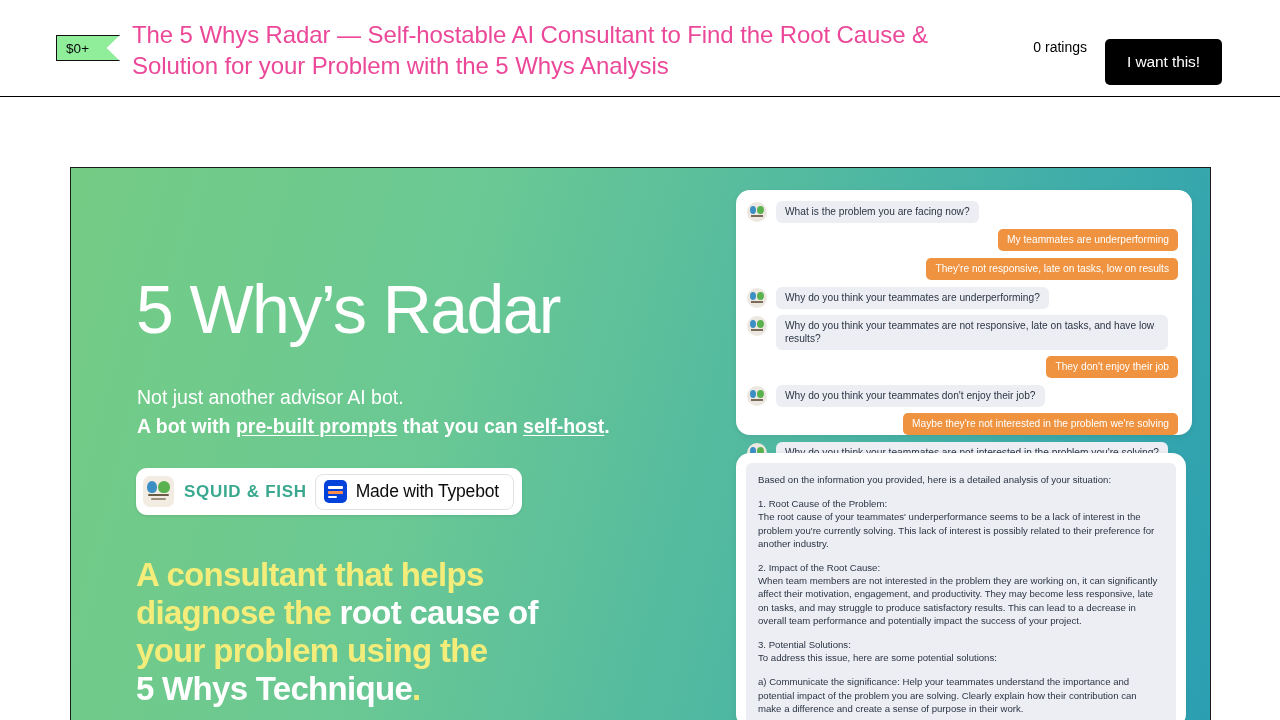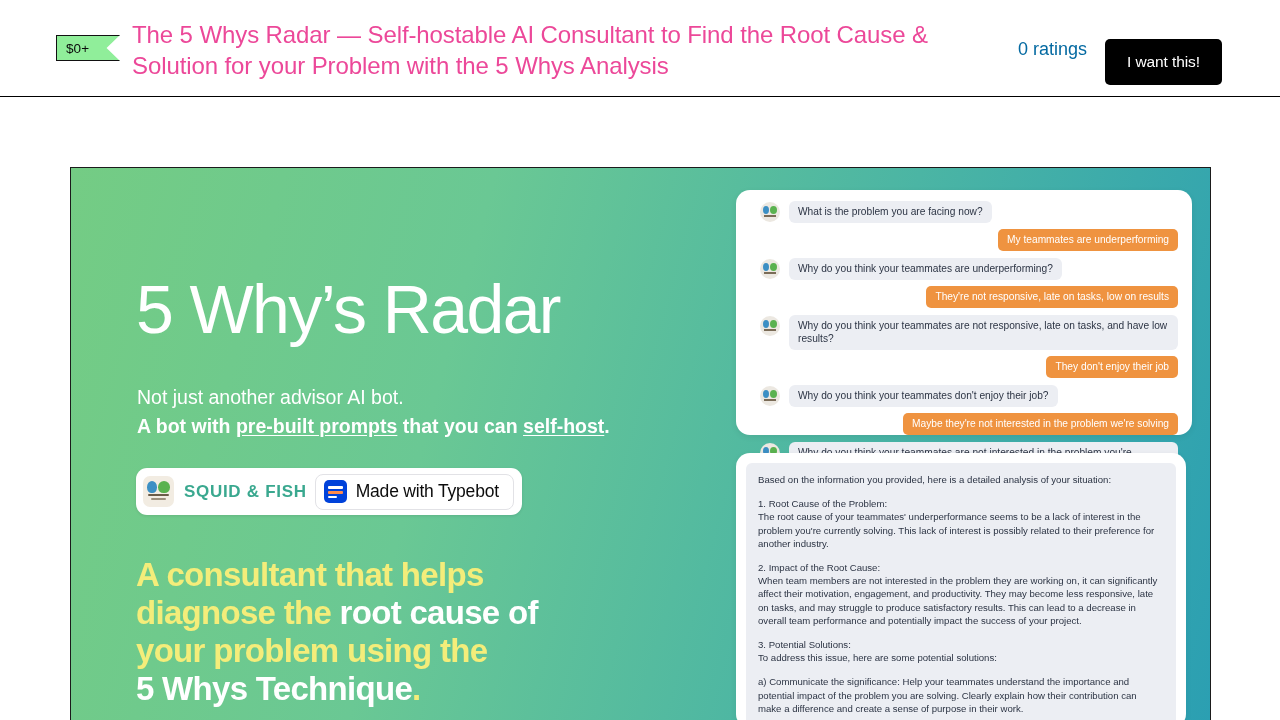--- a/index.html
+++ b/index.html
@@ -55,22 +55,22 @@
     line-height: 31px;
     color: #ec4899;
     font-weight: 400;
     letter-spacing: -0.1px;
   }
 
   .ratings {
     position: absolute;
     right: 193px;
     top: 39px;
-    font-size: 18px;
-    color: #0369a1;
+    font-size: 14px;
+    color: #000000;
   }
 
   .cta-button {
     position: absolute;
     right: 58px;
     top: 39px;
     width: 117px;
     height: 46px;
     background: #000000;
     color: #ffffff;
@@ -190,21 +190,21 @@
 
   
   .chat-card {
     position: absolute;
     left: 665px;
     top: 22px;
     width: 456px;
     height: 245px;
     background: #ffffff;
     border-radius: 14px;
-    padding: 11px 14px 8px 24px;
+    padding: 11px 14px 8px 11px;
     box-shadow: 0 2px 6px rgba(0,0,0,.07);
   }
   .chat-row { display: flex; align-items: flex-start; margin-bottom: 6px; }
   .chat-row.bot { justify-content: flex-start; }
   .chat-row.user { justify-content: flex-end; margin-bottom: 7px; }
   .bot-avatar {
     width: 20px; height: 20px; border-radius: 50%;
     background: #ece8e1; flex: none; margin-right: 9px; margin-top: 1px;
     position: relative; overflow: hidden;
   }
@@ -314,30 +314,30 @@
         <div class="bot-avatar">
           <span class="b1"></span>
           <span class="b2"></span>
           <span class="b3"></span>
         </div>
         <div class="bubble-bot">What is the problem you are facing now?</div>
       </div>
       <div class="chat-row user">
         <div class="bubble-user">My teammates are underperforming</div>
       </div>
-      <div class="chat-row bot">
-        <div class="bot-avatar">
-          <span class="b1"></span>
-          <span class="b2"></span>
-          <span class="b3"></span>
-        </div>
-        <div class="bubble-bot">Why do you think your teammates are underperforming?</div>
-      </div>
       <div class="chat-row user">
         <div class="bubble-user">They're not responsive, late on tasks, low on results</div>
+      </div>
+      <div class="chat-row bot">
+        <div class="bot-avatar">
+          <span class="b1"></span>
+          <span class="b2"></span>
+          <span class="b3"></span>
+        </div>
+        <div class="bubble-bot">Why do you think your teammates are underperforming?</div>
       </div>
       <div class="chat-row bot">
         <div class="bot-avatar">
           <span class="b1"></span>
           <span class="b2"></span>
           <span class="b3"></span>
         </div>
         <div class="bubble-bot">Why do you think your teammates are not responsive, late on tasks, and have low results?</div>
       </div>
       <div class="chat-row user">

